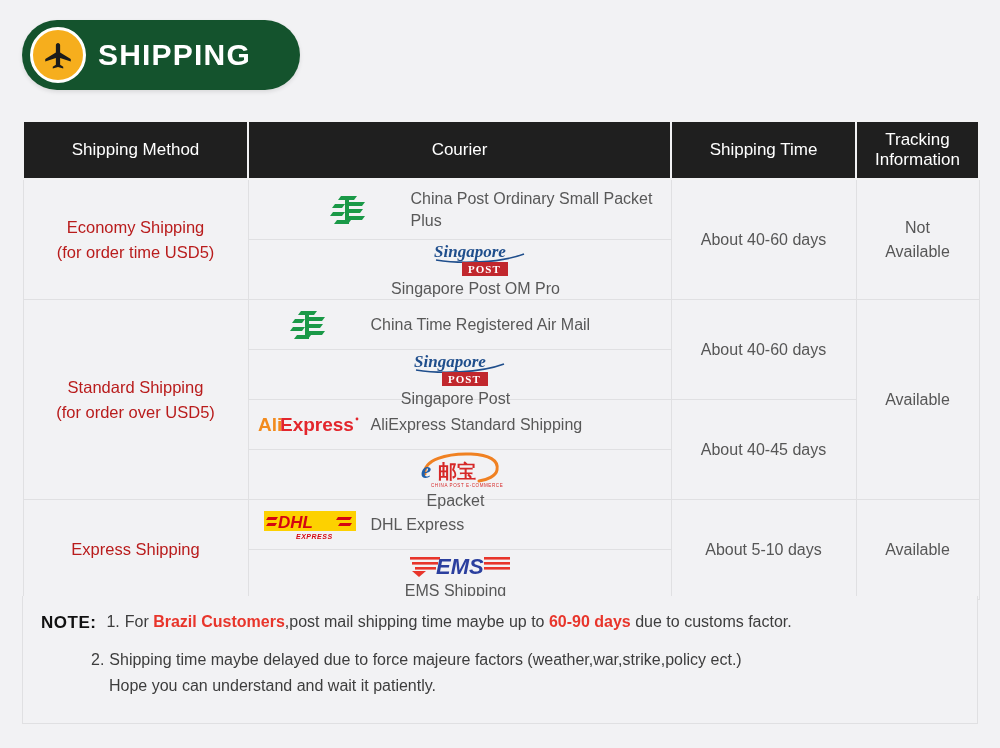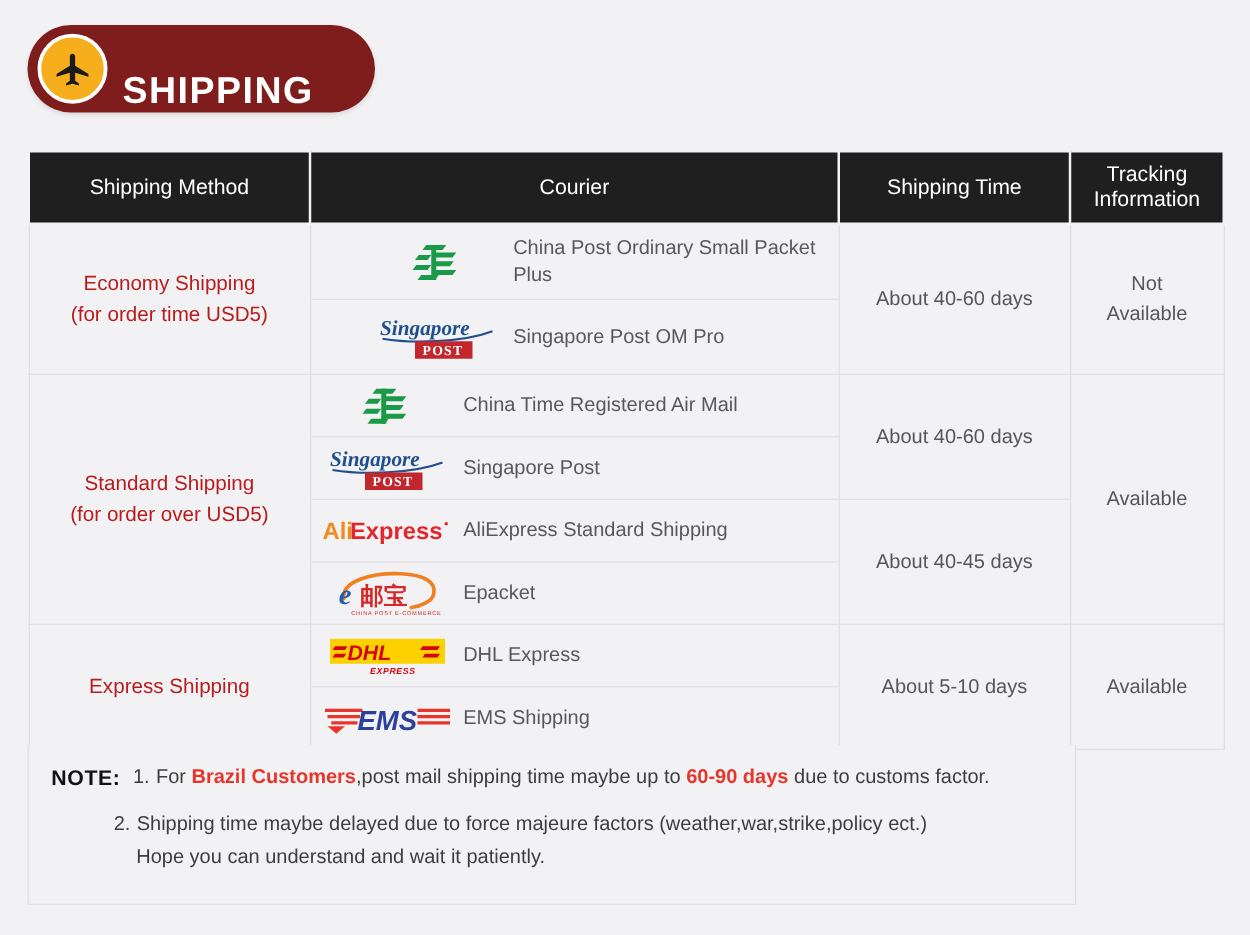--- a/index.html
+++ b/index.html
@@ -15,24 +15,24 @@
   }
 
   
   .banner-wrap {
     position: absolute;
     left: 22px;
     top: 20px;
   }
   .banner {
     display: flex;
-    align-items: flex-end;
+    align-items: center;
     height: 70px;
     width: 278px;
-    background: #7f1d1d;
+    background: #14532d;
     border-radius: 36px;
     box-shadow: 0 2px 4px rgba(0,0,0,0.10);
   }
   .banner-title {
     color: #ffffff;
     font-size: 30px;
     font-weight: bold;
     letter-spacing: 1.2px;
     margin-left: 76px;
   }
@@ -97,21 +97,21 @@
   }
 
   
   .courier-cell { padding: 0; }
   .courier-row {
     display: flex;
     align-items: center;
     height: 49px;
     border-bottom: 1px solid #e0e0e2;
   }
-  .courier-row:last-child { border-bottom: none; }
+  .courier-row:last-child { border-bottom: none; flex-direction: column; }
   .courier-row.tall { height: 59px; padding-left: 40px; }
   .logo-box {
     width: 122px;
     min-width: 122px;
     display: flex;
     align-items: center;
     justify-content: center;
   }
   .courier-name {
     font-size: 16px;
@@ -126,21 +126,21 @@
   .logo-ali       { display:block; }
   .logo-epacket   { display:block; }
   .logo-dhl       { display:block; }
   .logo-ems       { display:block; }
 
   
   .note {
     position: absolute;
     left: 22px;
     top: 596px;
-    width: 839px;
+    width: 956px;
     height: 128px;
     box-sizing: border-box;
     border: 1px solid #e0e0e2;
     border-top: none;
     background: #f2f2f4;
     padding: 14px 18px 0 18px;
   }
   .note-line {
     display: flex;
     font-size: 16px;

